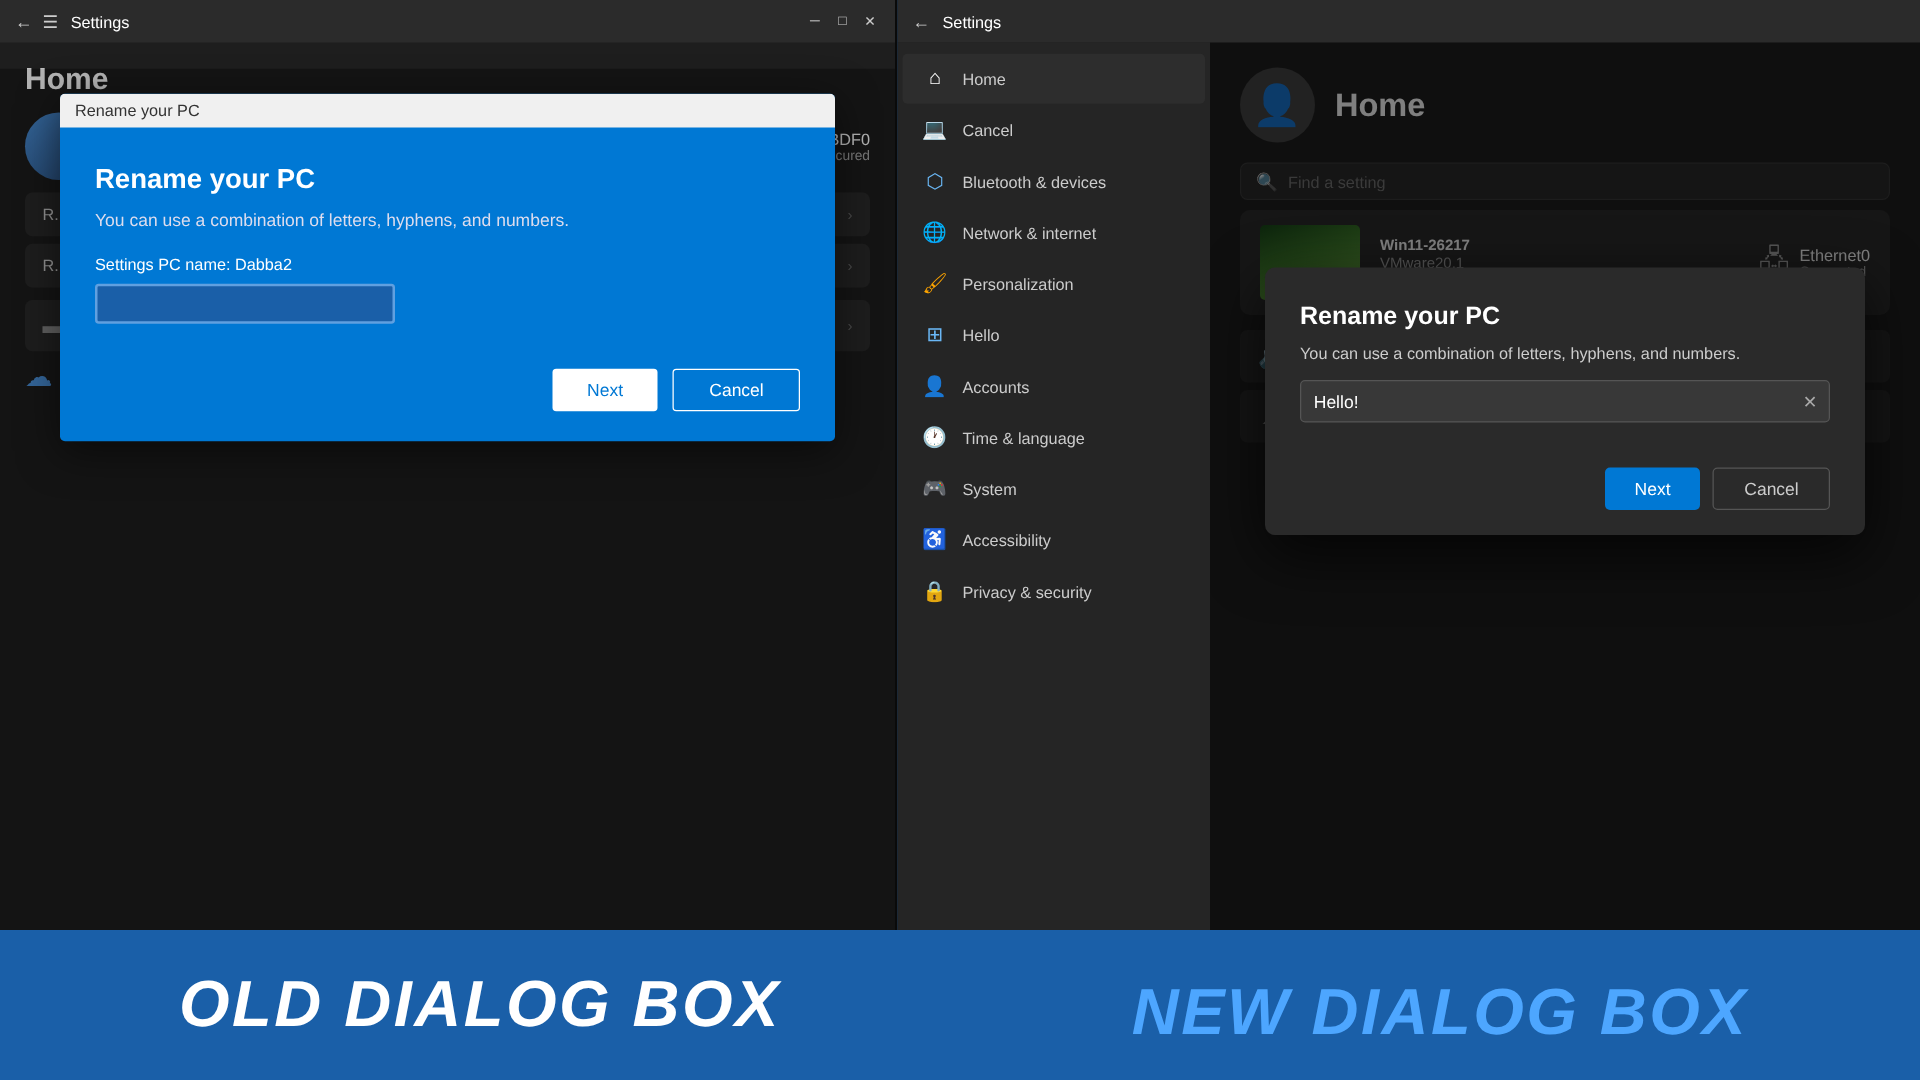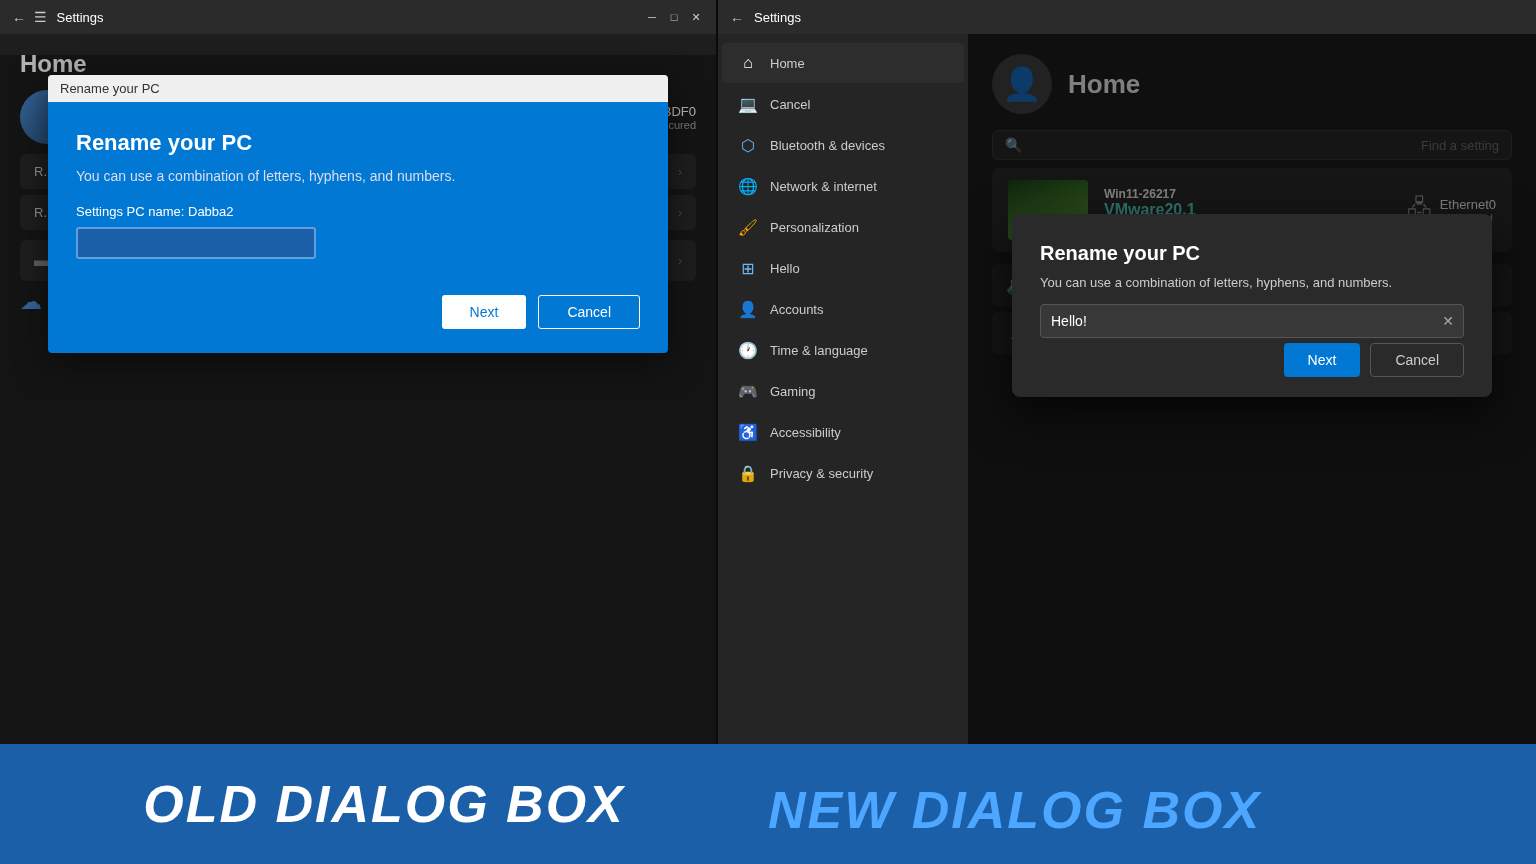--- a/index.html
+++ b/index.html
@@ -385,23 +385,22 @@
       height: 100%;
       background: linear-gradient(160deg, #1a4a1a 0%, #3d7a2a 40%, #5a9a3a 70%, #2d6020 100%);
     }
     .pc-info-text {}
     .pc-name {
       color: #fff;
       font-size: 12px;
       font-weight: 700;
     }
     .pc-subtitle {
-      color: #5eead4;
-      font-size: 16px;
-      font-weight: bold;
+      color: #a3a3a3;
+      font-size: 12px;
     }
     .pc-rename {
       color: #4da6ff;
       font-size: 12px;
       cursor: pointer;
     }
     .pc-network {
       margin-left: auto;
       display: flex;
       align-items: center;
@@ -435,21 +434,20 @@
       color: #888;
       font-size: 14px;
     }
     .search-input {
       background: transparent;
       border: none;
       color: #ccc;
       font-size: 13px;
       flex: 1;
       outline: none;
-      text-align: right;
     }
 
     
     .content-row {
       background: #2a2a2a;
       border-radius: 6px;
       padding: 10px 14px;
       margin-bottom: 6px;
       display: flex;
       align-items: center;
@@ -498,21 +496,21 @@
       font-size: 13px;
       margin-bottom: 14px;
     }
     .new-dialog-label {
       color: #ccc;
       font-size: 13px;
       margin-bottom: 8px;
     }
     .new-dialog-input-wrap {
       position: relative;
-      margin-bottom: 5px;
+      margin-bottom: 36px;
     }
     .new-dialog-input {
       width: 100%;
       background: #383838;
       border: 1px solid #555;
       border-radius: 4px;
       padding: 8px 36px 8px 10px;
       color: #fff;
       font-size: 14px;
       outline: none;
@@ -566,20 +564,21 @@
     .bottom-label-left {
       flex: 1;
       display: flex;
       align-items: center;
       justify-content: center;
     }
     .bottom-label-right {
       flex: 1;
       display: flex;
       align-items: center;
+      justify-content: center;
       margin-top: 12px;
     }
     .label-text {
       font-size: 52px;
       font-weight: 900;
       color: #fff;
       letter-spacing: 2px;
       text-transform: uppercase;
       font-style: italic;
     }
@@ -699,21 +698,21 @@
             <div class="sidebar-item">
       <span class="sidebar-icon accounts">👤</span>
       <span class="sidebar-label">Accounts</span>
     </div>
             <div class="sidebar-item">
       <span class="sidebar-icon time">🕐</span>
       <span class="sidebar-label">Time &amp; language</span>
     </div>
             <div class="sidebar-item">
       <span class="sidebar-icon gaming">🎮</span>
-      <span class="sidebar-label">Gaming</span>
+      <span class="sidebar-label">System</span>
     </div>
             <div class="sidebar-item">
       <span class="sidebar-icon accessibility">♿</span>
       <span class="sidebar-label">Accessibility</span>
     </div>
             <div class="sidebar-item">
       <span class="sidebar-icon privacy">🔒</span>
       <span class="sidebar-label">Privacy &amp; security</span>
     </div>
           </div>

